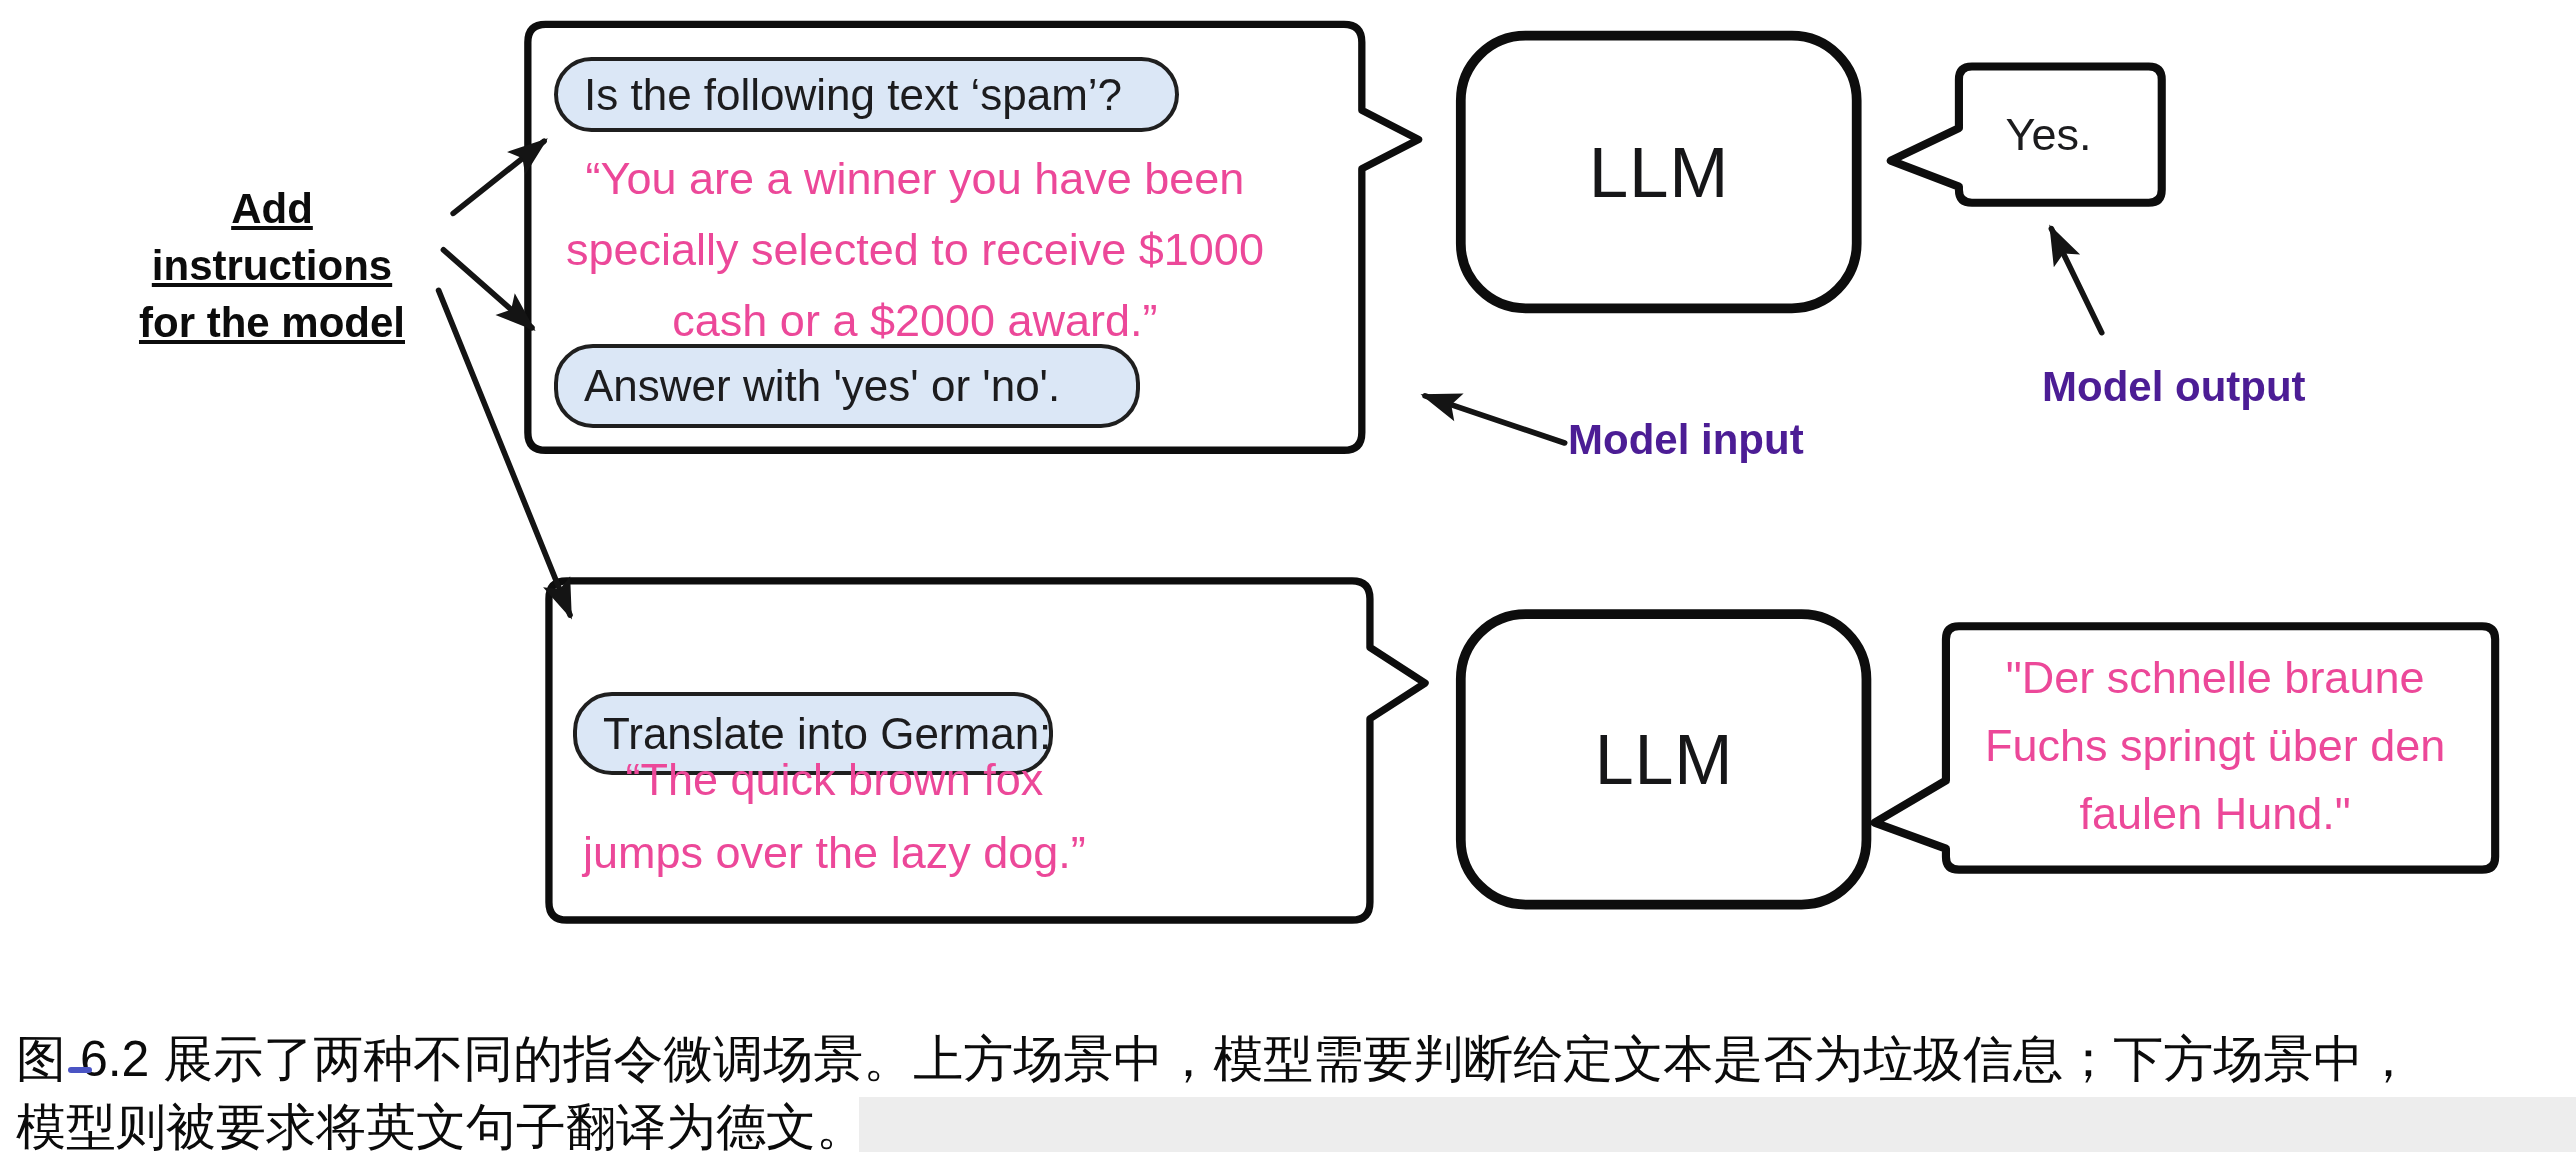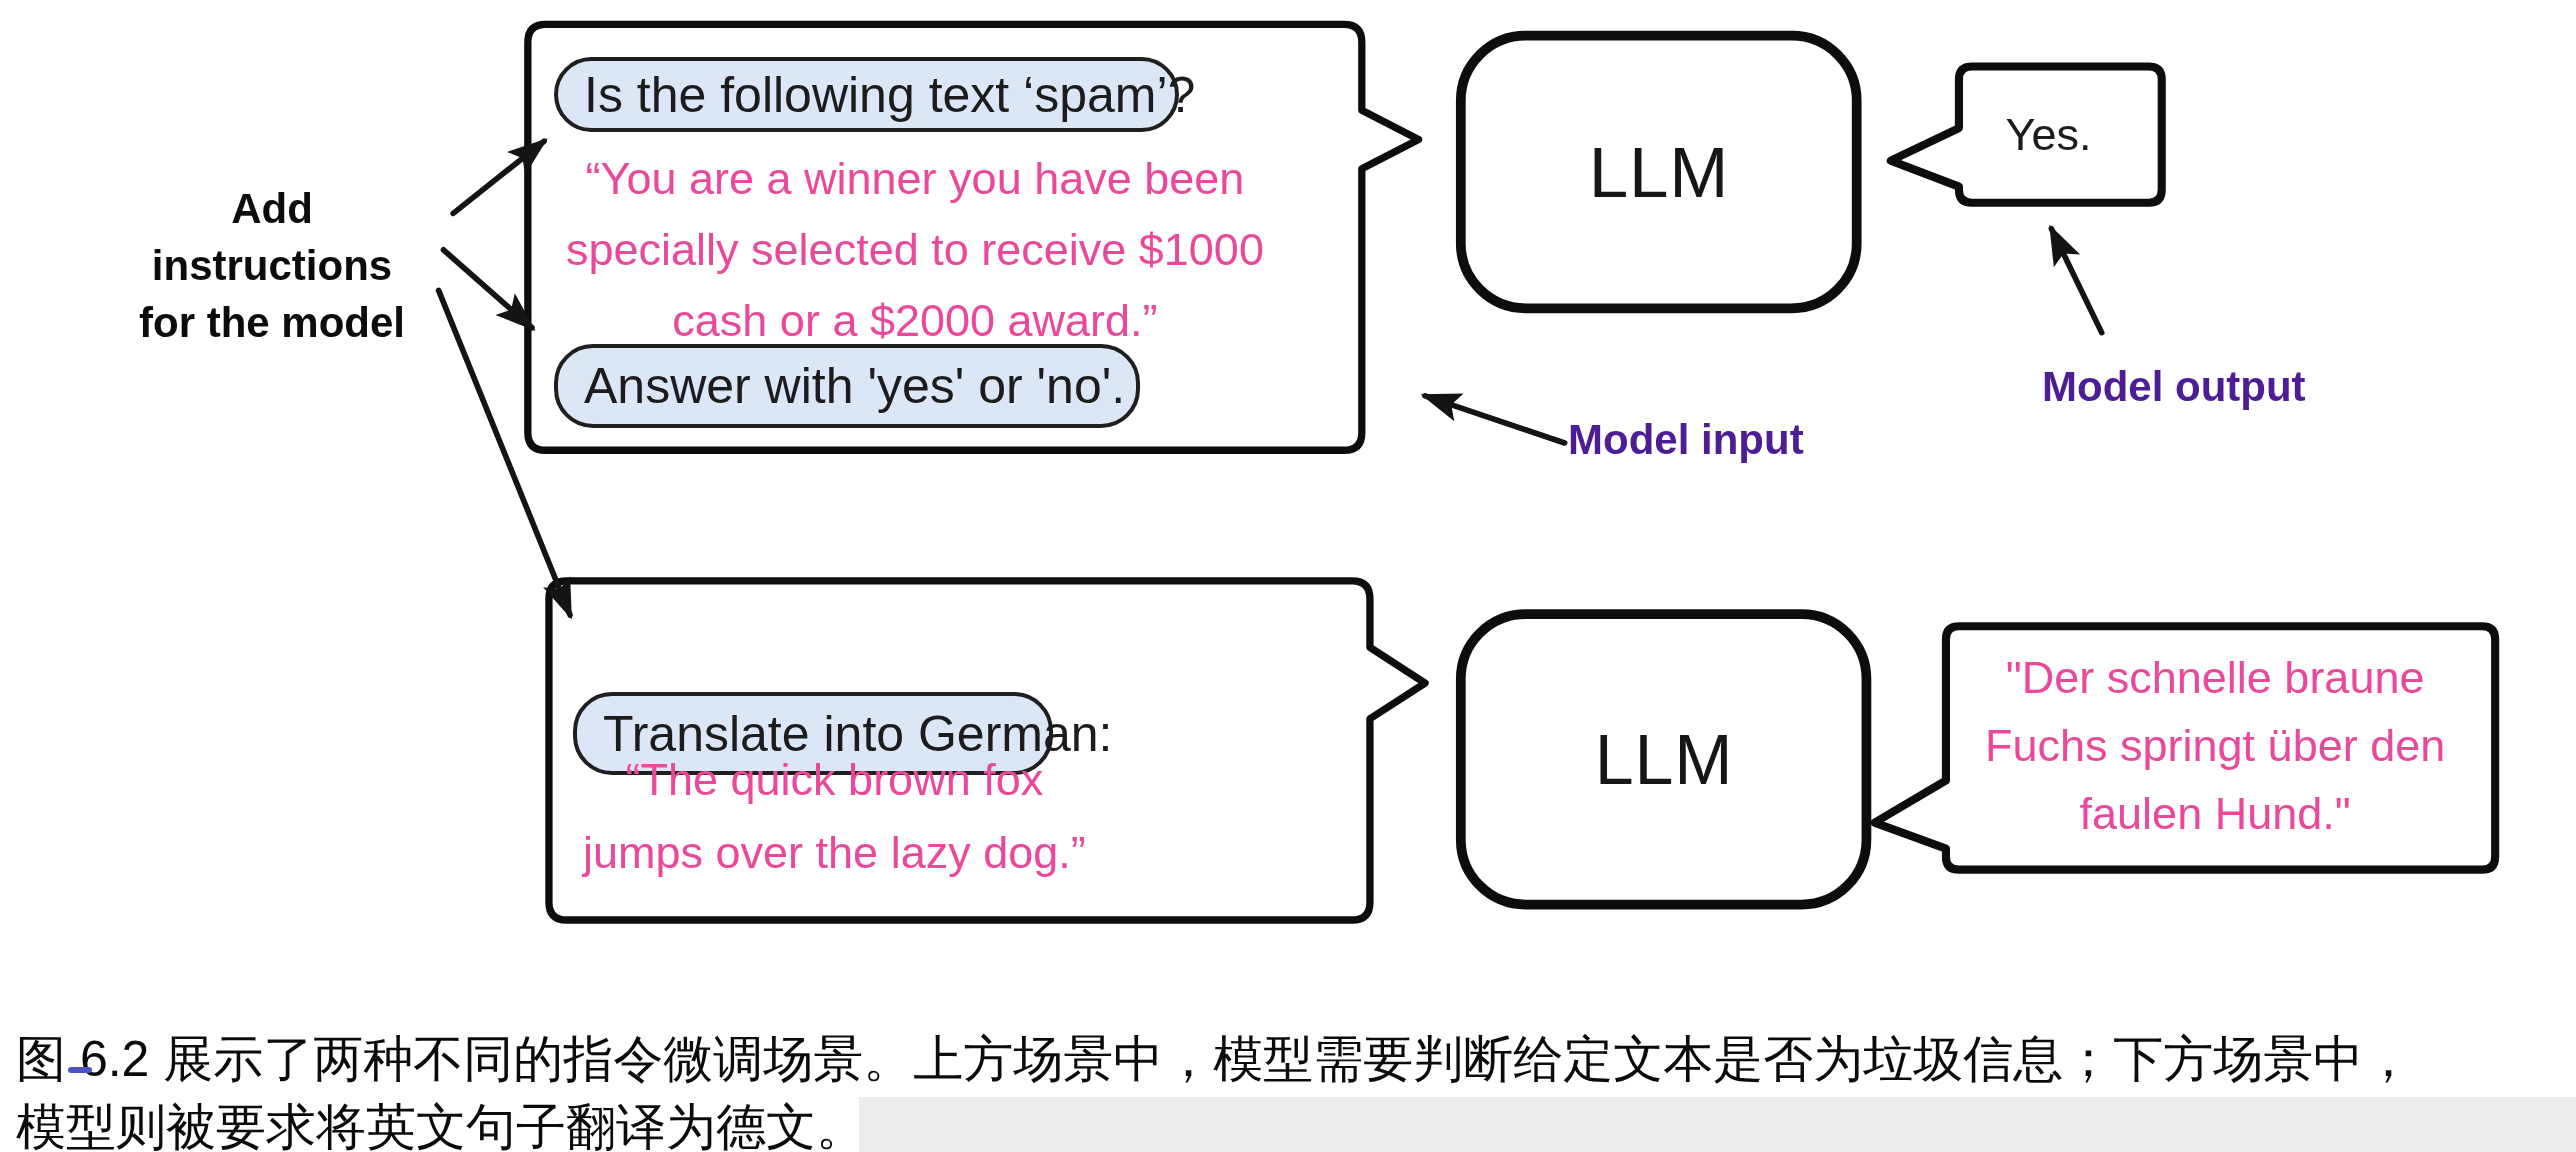--- a/index.html
+++ b/index.html
@@ -6,21 +6,21 @@
   #stage{
     position:relative;width:2576px;height:1152px;background:#ffffff;overflow:hidden;
     font-family:"Liberation Sans","DejaVu Sans",sans-serif;color:#1c1c1e;
   }
   #diagram-svg{position:absolute;left:0;top:0;}
   .abs{position:absolute;}
   .pill{
     position:absolute;box-sizing:border-box;
     background:#dbe7f6;border:4.9px solid #1f1f1f;border-radius:39px;
     display:flex;align-items:center;padding:0 26px;
-    font-size:50px;color:#1c1c1e;white-space:nowrap;
+    font-size:44px;color:#1c1c1e;white-space:nowrap;
   }
   .bodytext{font-size:45px;color:#ec4899;white-space:nowrap;text-align:center;}
   .callout{
     font-weight:bold;font-size:42px;line-height:57px;text-align:center;color:#0c0c0c;
   }
   .flowlabel{font-weight:bold;font-size:42px;color:#4c1d95;white-space:nowrap;}
   .llm-label{
     display:flex;align-items:center;justify-content:center;
     color:#161618;letter-spacing:0.8px;
   }
@@ -56,21 +56,21 @@
              Q 2398 1072 2398 1056 V 1046 L 2310 1014 L 2398 962 V 788 Q 2398 772 2414 772 Z" fill="#ffffff" stroke="#0d0d0d" stroke-width="10" stroke-linejoin="round"></path>
 
     <line x1="558" y1="263" x2="670" y2="174" stroke="#141414" stroke-width="7" stroke-linecap="round" marker-end="url(#ah)"></line>
     <line x1="546" y1="308" x2="655" y2="404" stroke="#141414" stroke-width="7" stroke-linecap="round" marker-end="url(#ah)"></line>
     <line x1="540" y1="358" x2="702" y2="758" stroke="#141414" stroke-width="7" stroke-linecap="round" marker-end="url(#ah)"></line>
 
     <line x1="1928" y1="546" x2="1756" y2="488" stroke="#141414" stroke-width="7" stroke-linecap="round" marker-end="url(#ah)"></line>
     <line x1="2590" y1="410" x2="2528" y2="282" stroke="#141414" stroke-width="7" stroke-linecap="round" marker-end="url(#ah)"></line>
   </svg>
 
-  <div class="abs callout" style="left:113px;top:180px;width:318px;">
+  <div class="abs callout" style="left:113px;top:180px;width:318px;text-decoration:underline;">
     <div>Add instructions</div>
     <div>for the model</div>
   </div>
 
   <div class="pill" style="left:554px;top:57px;width:625px;height:75px;">
       <span>Is the following text ‘spam’?</span>
     </div>
 
   <div class="abs bodytext" style="left:566px;top:143px;line-height:71px;">
     <div>“You are a winner you have been</div>

